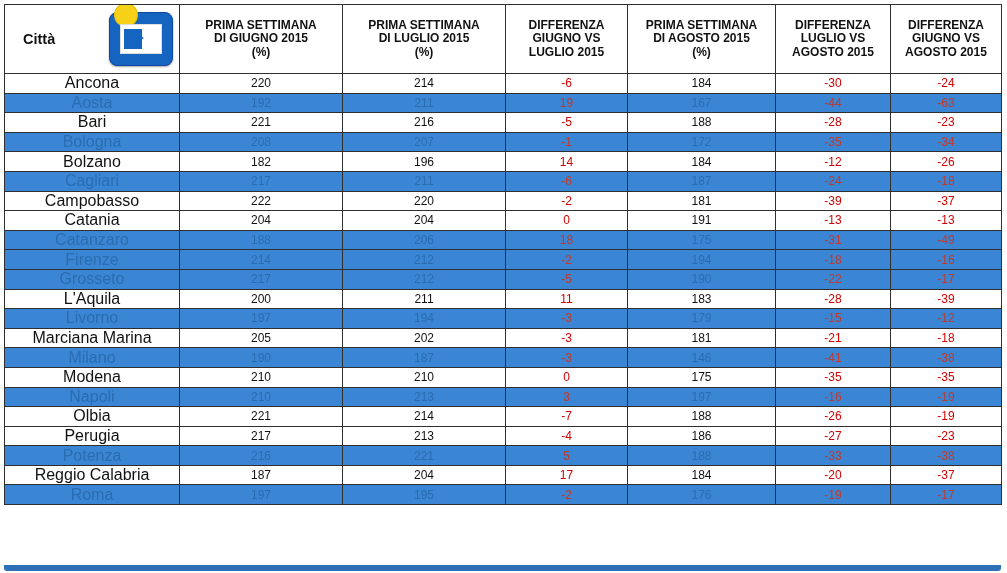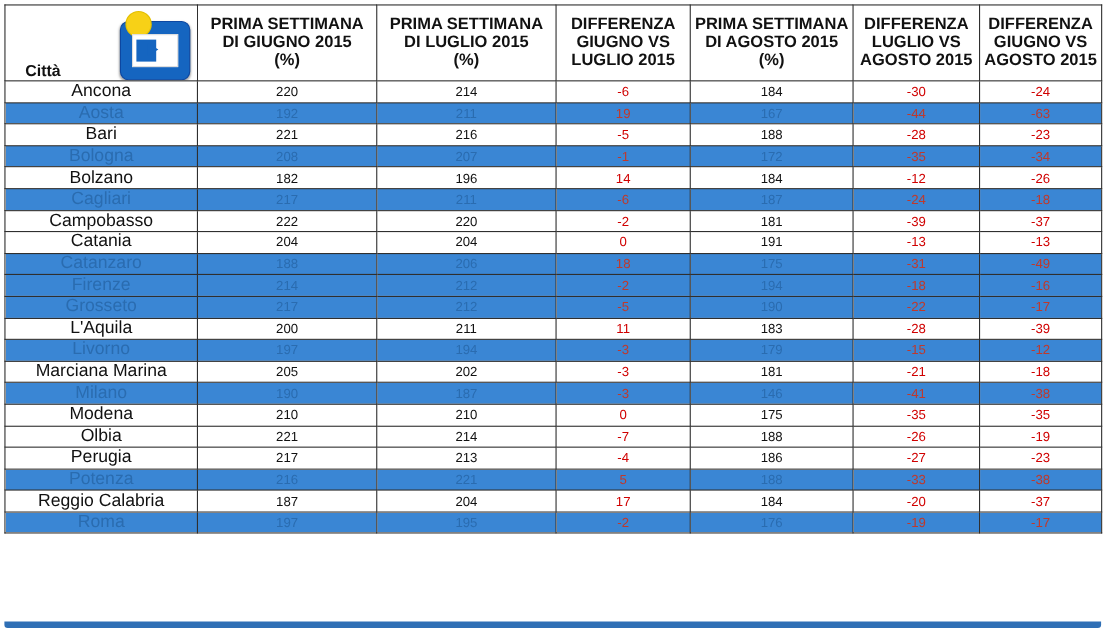--- a/index.html
+++ b/index.html
@@ -33,34 +33,34 @@
     text-align: center;
     vertical-align: middle;
     overflow: hidden;
     white-space: nowrap;
   }
   
   thead th {
     background: #ffffff;
     color: #111111;
     font-weight: bold;
-    font-size: 15px;
+    font-size: 12px;
     line-height: 1.12;
     height: 68px;
     padding: 2px 3px;
   }
   th.city-head {
     position: relative;
     font-size: 14px;
     text-align: left;
     padding-left: 14px;
   }
   .city-head-inner {
     display: flex;
-    align-items: flex-end;
+    align-items: center;
     justify-content: space-between;
     height: 100%;
     padding-right: 6px;
   }
   .city-label {
     font-size: 14.5px;
     font-weight: bold;
     color: #111;
     padding-left: 18px;
   }
@@ -345,20 +345,29 @@
         </tr>
         <tr class="odd">
           <td class="city">Modena</td>
           <td class="val">210</td>
           <td class="val">210</td>
           <td class="neg">0</td>
           <td class="val">175</td>
           <td class="neg">-35</td>
           <td class="neg">-35</td>
         </tr>
+        <tr class="even">
+          <td class="city">Napoli</td>
+          <td class="val">210</td>
+          <td class="val">213</td>
+          <td class="neg">3</td>
+          <td class="val">197</td>
+          <td class="neg">-16</td>
+          <td class="neg">-19</td>
+        </tr>
         <tr class="odd">
           <td class="city">Olbia</td>
           <td class="val">221</td>
           <td class="val">214</td>
           <td class="neg">-7</td>
           <td class="val">188</td>
           <td class="neg">-26</td>
           <td class="neg">-19</td>
         </tr>
         <tr class="odd">

